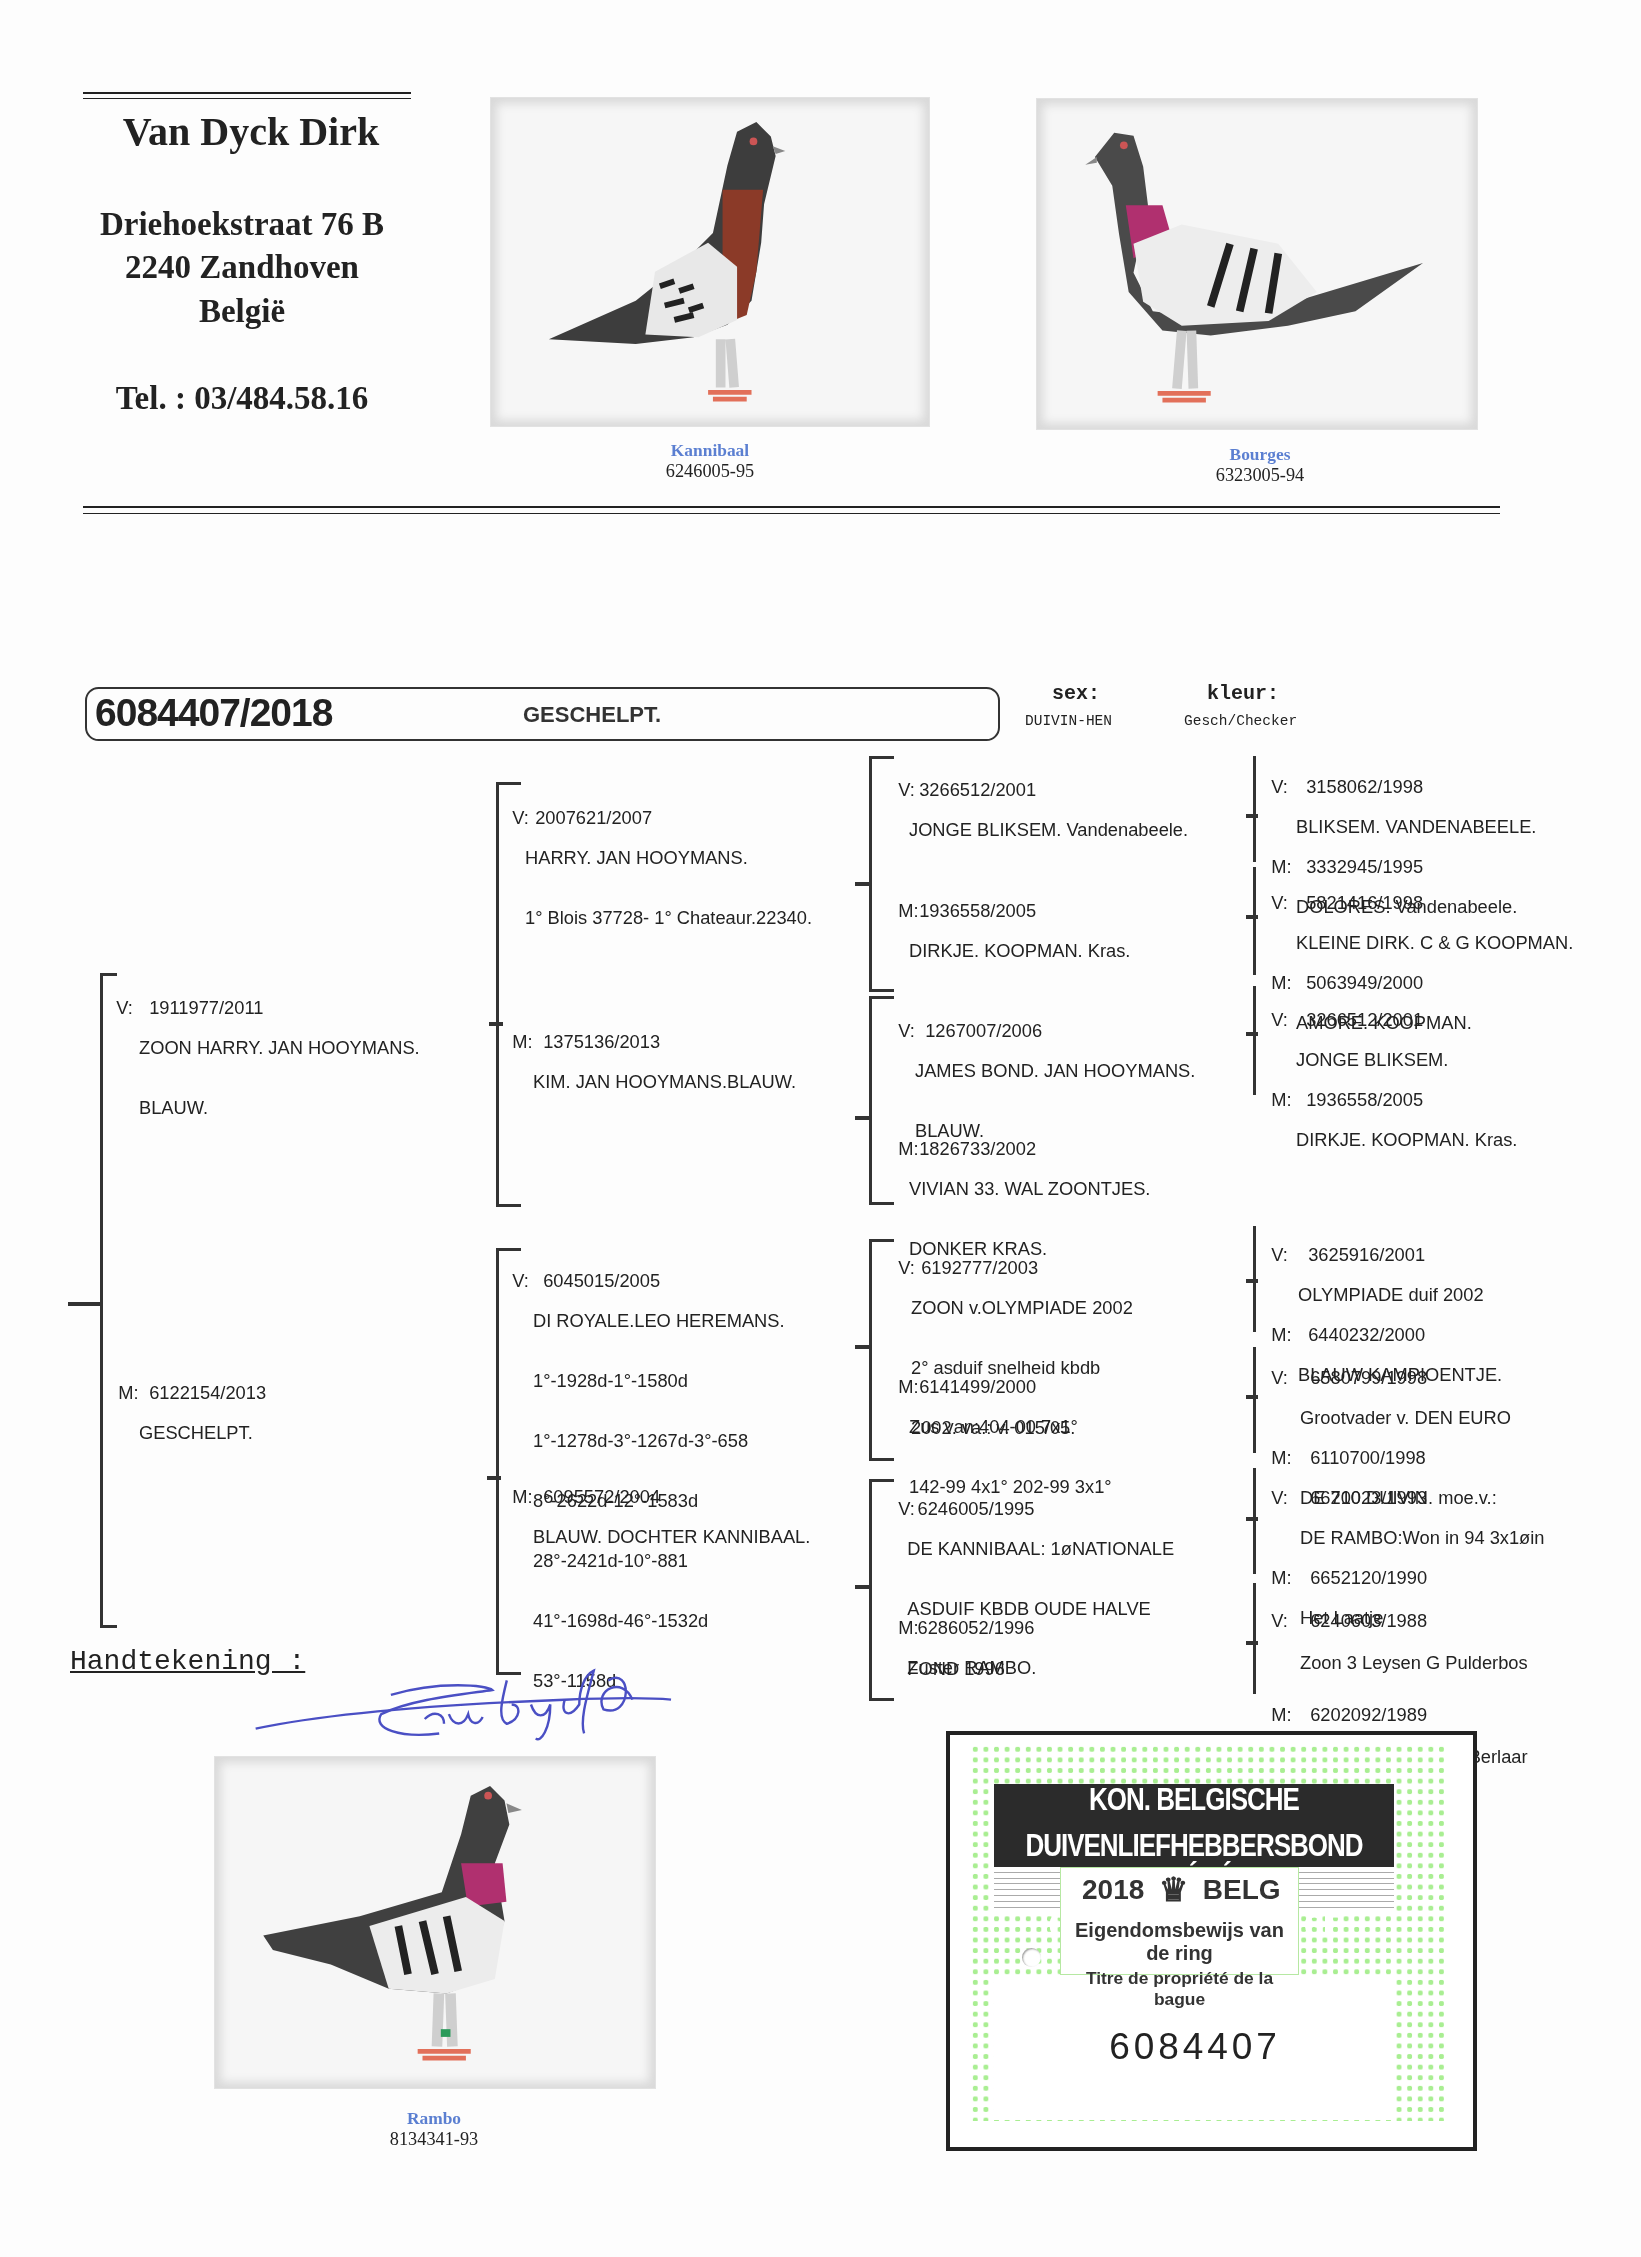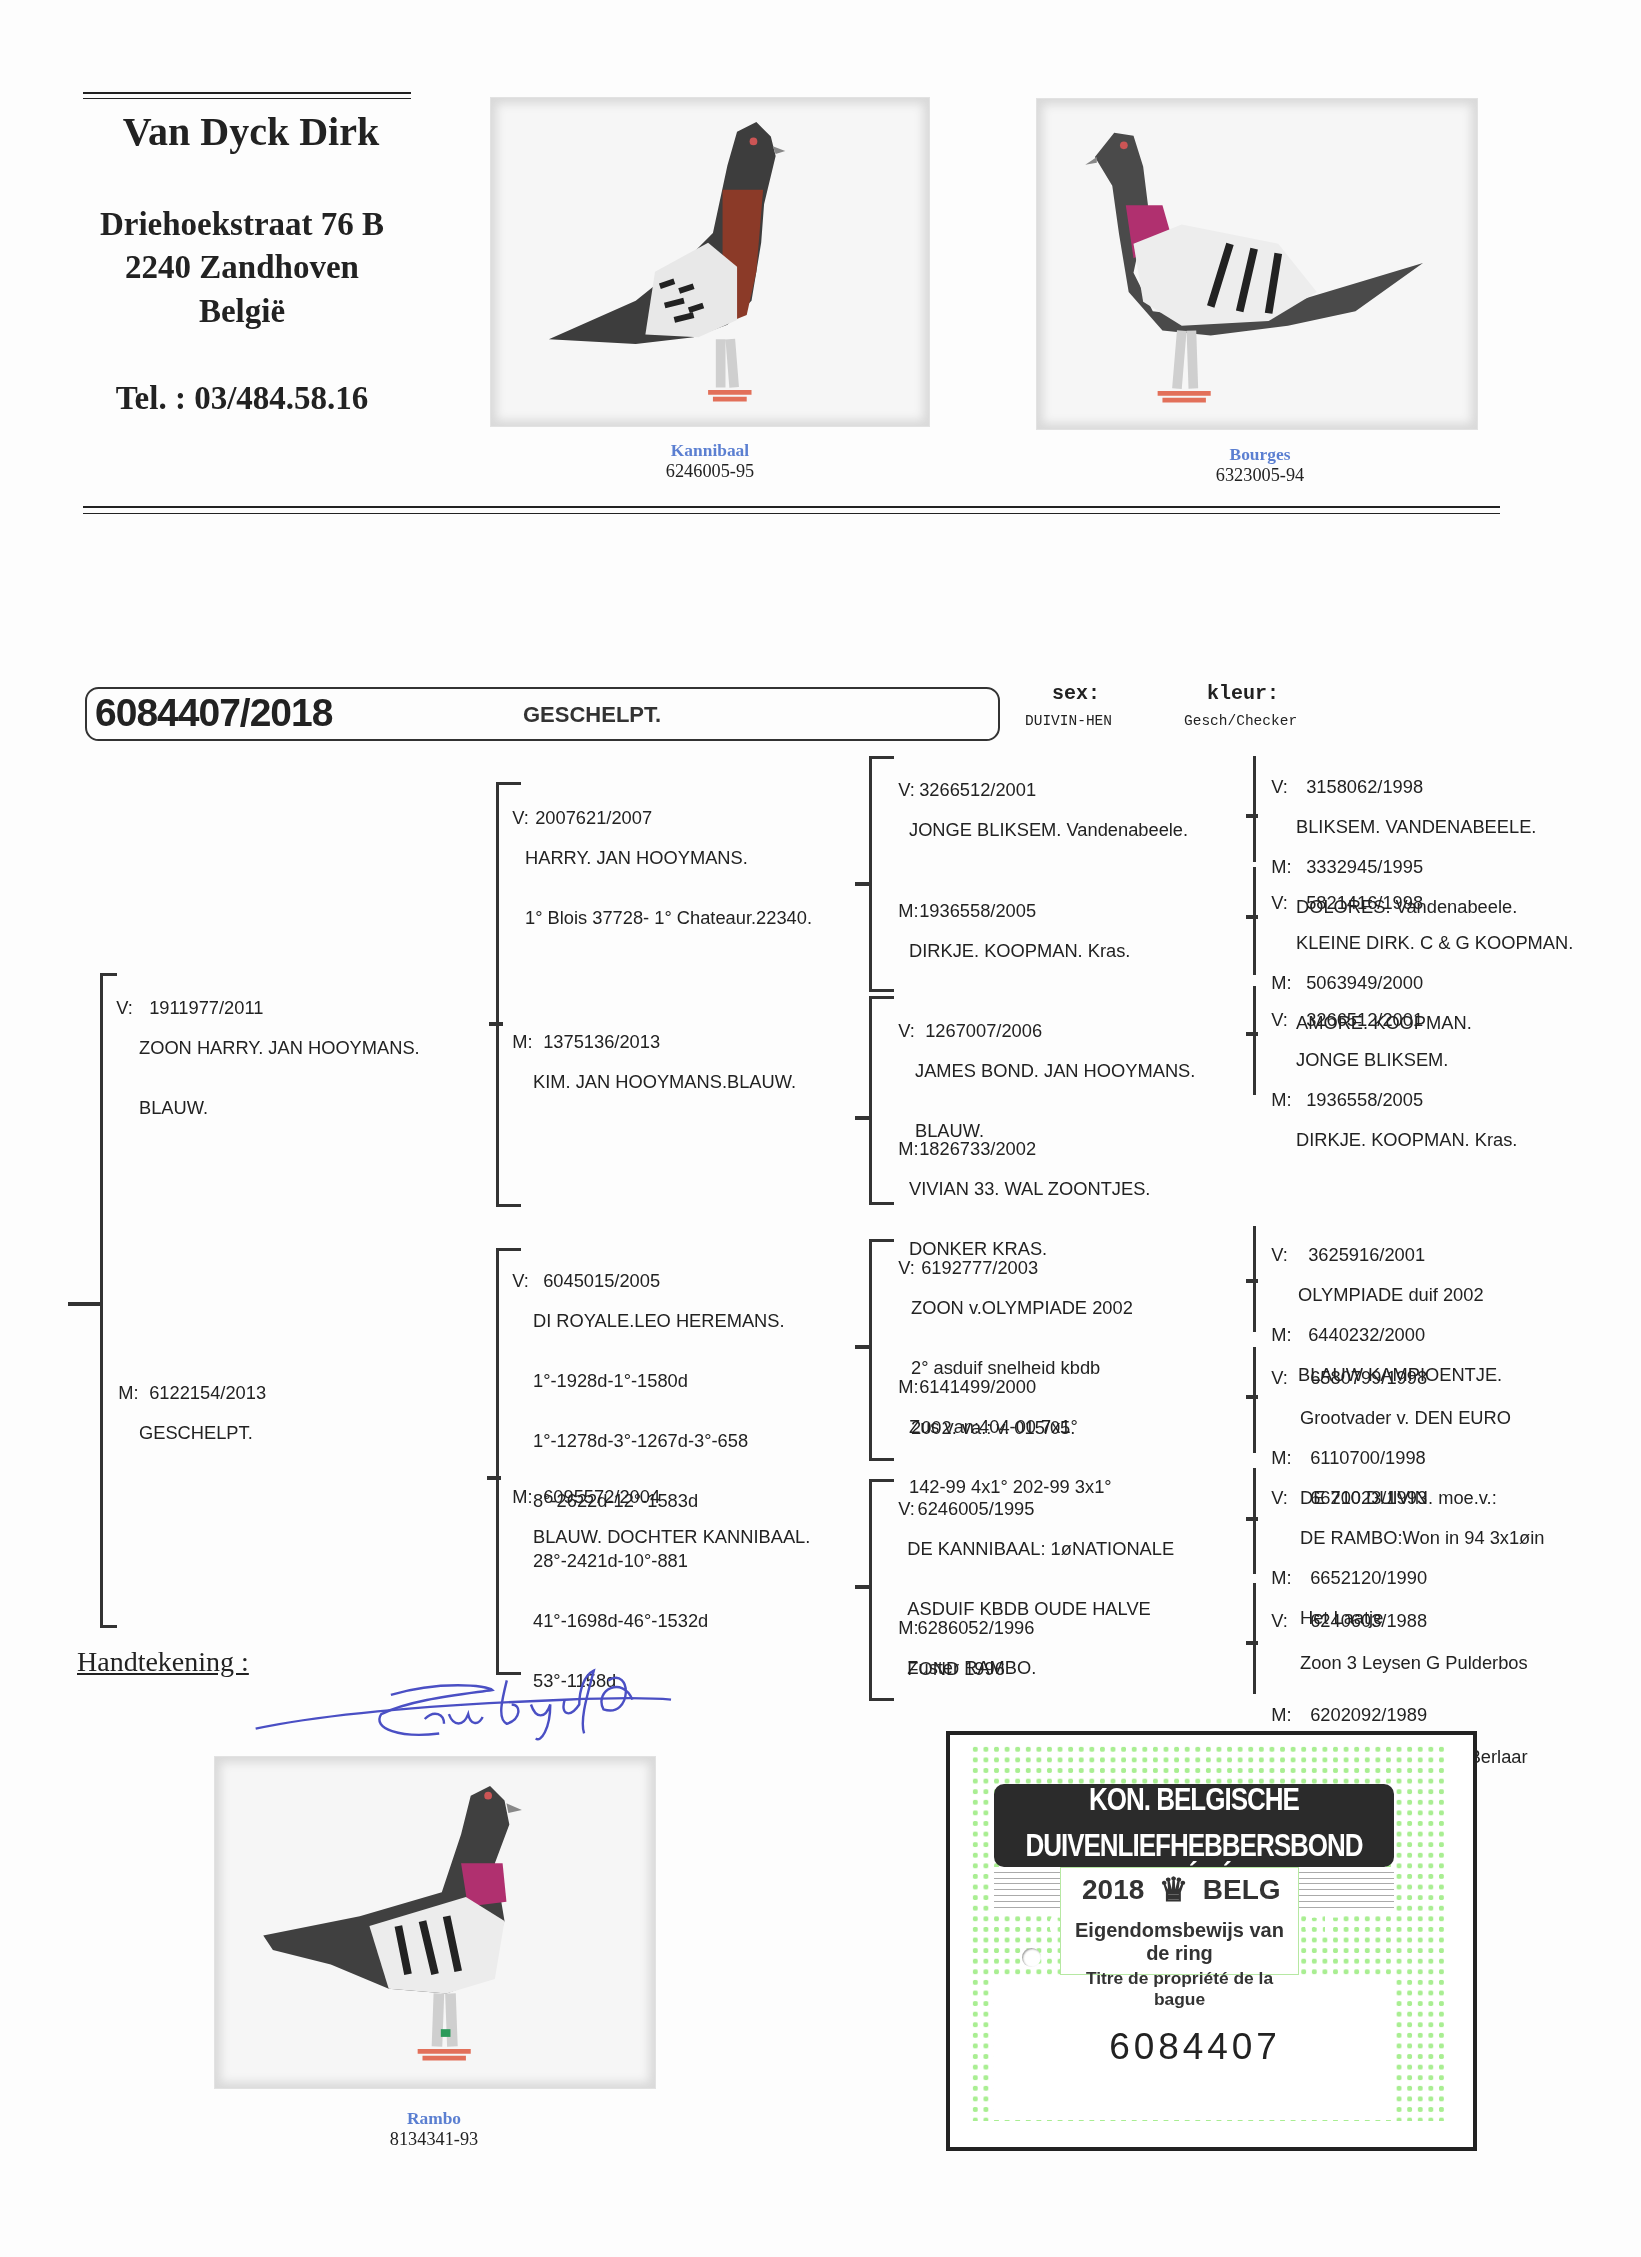--- a/index.html
+++ b/index.html
@@ -34,21 +34,21 @@
   .entry .lbl { display: inline-block; }
   .entry .line { display: block; }
 
   .handtek { position: absolute; font-family: "Liberation Serif", serif; font-size: 28px; text-decoration: underline; color: #222; }
 
   
   .cert-outer { position: absolute; border: 4.8px solid #222; background: #fff; }
   .cert-inner { position: absolute; background-color: #fff;
     background-image: radial-gradient(circle, #a9ee92 2.5px, transparent 2.9px);
     background-size: 10.6px 10.6px; }
-  .cert-head { position: absolute; background: #2b2b2b; color: #fff; font-family: "Liberation Sans", sans-serif; font-weight: bold; text-align: center; letter-spacing: -1px; border-radius: 10px; }
+  .cert-head { position: absolute; background: #2b2b2b; color: #fff; font-family: "Liberation Sans", sans-serif; font-weight: bold; text-align: center; letter-spacing: -1px; }
   .cert-body { position: absolute; background: #fff; }
   .cert-sub { position: absolute; border: 1.9px solid #b6e8a2; background: #fff; text-align: center; }
   .cert-num { position: absolute; font-family: Liberation Sans, sans-serif; font-size: 37px; letter-spacing: 3.9px; color: #222; text-align: center; }
 </style>
 </head>
 <body>
 
 <div class="rule-double" style="left:83px; top:92px; width:328px;"></div>
 <div class="abs breeder-name" style="left:58px; top:108px; width:386px;">Van Dyck Dirk</div>
 <div class="abs breeder-addr" style="left:39px; top:203px; width:406px;">Driehoekstraat 76 B</div>
@@ -244,21 +244,21 @@
   <span class="lbl" style="width:39px;">M:</span><span>6652120/1990</span>
   <span class="line" style="padding-left:39px;">Het Laatje</span>
 </div>
 <div class="entry" style="left:1261px; top:1589px; line-height:21px;">
   <span class="lbl" style="width:39px;">V:</span><span>6240603/1988</span>
   <span class="line" style="padding-left:39px; margin-bottom:9.7px;">Zoon 3 Leysen G Pulderbos</span>
   <span class="lbl" style="width:39px;">M:</span><span>6202092/1989</span>
   <span class="line" style="padding-left:39px;">Mari‰n-Roybergths Berlaar</span>
 </div>
 
-<div class="handtek" style="left:77px; top:1646px;">Handtekening :</div>
+<div class="handtek" style="left:70px; top:1646px;font-family:Liberation Mono, monospace;">Handtekening :</div>
 <svg class="abs" style="left:246px; top:1661px;" width="483" height="87" viewBox="0 0 500 90">
   <path d="M10 70 C80 55 200 45 330 40 C380 38 420 38 440 40" stroke="#4a4fc4" stroke-width="2.5" fill="none"></path>
   <path d="M150 35 C200 20 250 25 255 30 C220 35 170 40 140 55 C130 70 160 80 200 75" stroke="#4a4fc4" stroke-width="2.5" fill="none"></path>
   <path d="M185 60 C195 50 205 55 205 65 M210 55 C215 68 225 68 230 55 C232 65 240 68 245 58" stroke="#4a4fc4" stroke-width="2.5" fill="none"></path>
   <path d="M270 20 C265 40 260 60 270 65 C285 60 285 45 275 45 M295 45 C300 60 310 60 315 45 C315 70 305 85 300 80 M330 40 C325 55 335 60 345 45 C345 30 350 15 360 10 C355 30 345 60 350 75 M375 20 C400 5 400 60 370 50 C360 30 390 15 400 40" stroke="#4a4fc4" stroke-width="2.5" fill="none"></path>
 </svg>
 
 <div class="photo" style="left:214px; top:1756px; width:442px; height:333px;">
   <svg width="442" height="333" viewBox="0 0 458 345">
     <path d="M50 185 L150 165 L235 140 L255 80 L265 40 L285 30 L300 45 L305 70 L290 110 L300 170 L280 230 L240 245 L180 240 L120 215 L60 200 Z" fill="#404040"></path>

